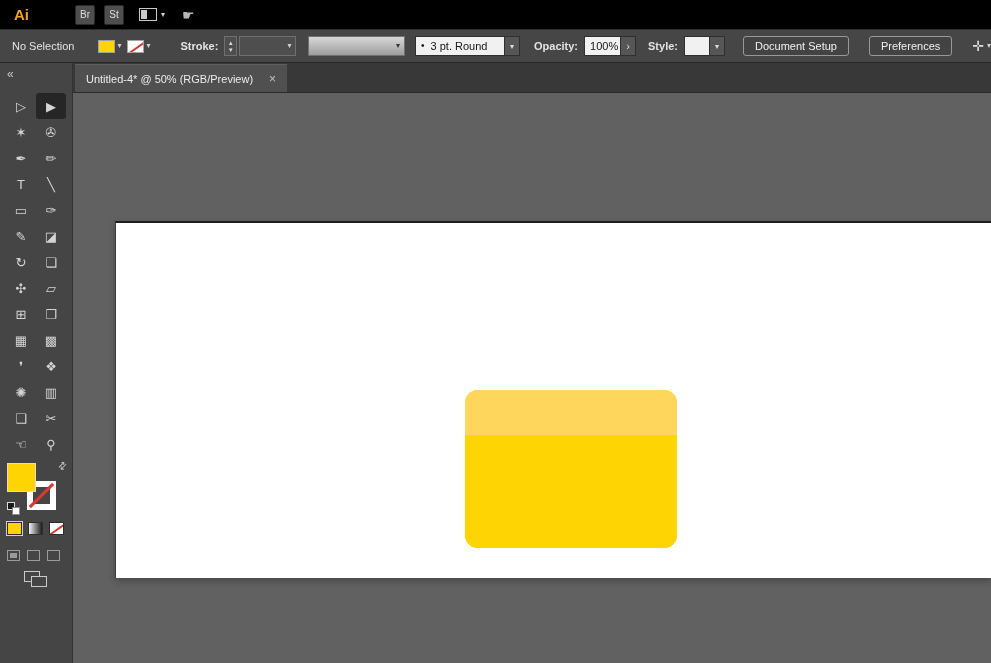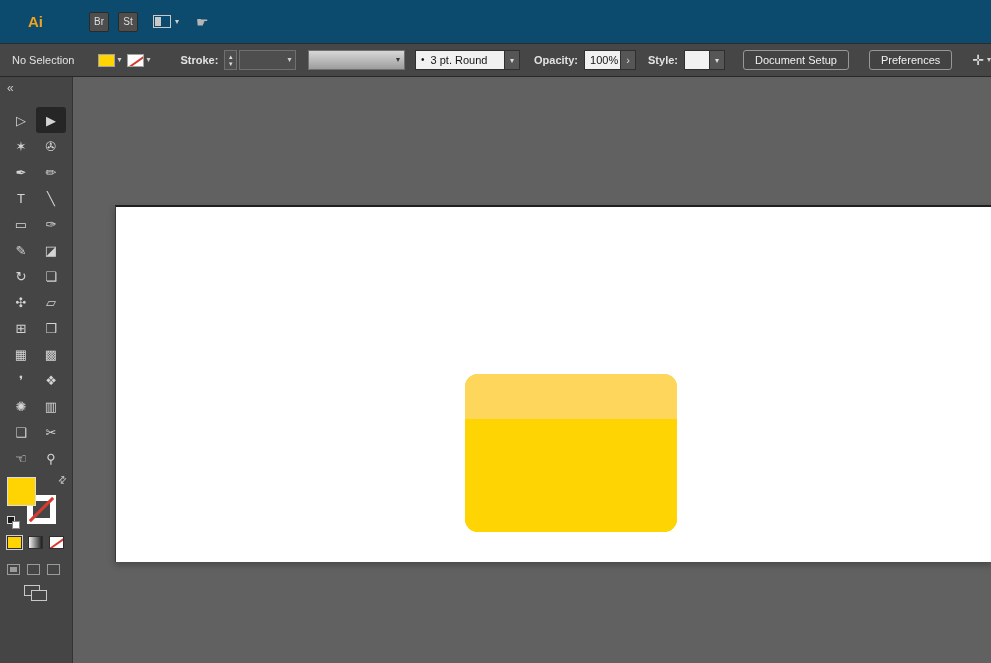--- a/index.html
+++ b/index.html
@@ -2,22 +2,22 @@
 <html><head>
 <meta charset="utf-8">
 <style>
   * { margin:0; padding:0; box-sizing:border-box; }
   html,body { background:#222; }
   body { font-family:"Liberation Sans","DejaVu Sans",sans-serif; }
   .app { position:relative; width:991px; height:663px; background:#3c3c3c;
          overflow:hidden; display:flex; flex-direction:column; user-select:none; }
 
   
-  .menubar { height:44px; flex:none; background:#0c4a6e; display:flex; align-items:center;
-             padding:0 24px; border-bottom:1px solid #2c2c2c; }
+  .menubar { height:30px; flex:none; background:#000000; display:flex; align-items:center;
+             padding:0 10px; border-bottom:1px solid #2c2c2c; }
   .logo { font-weight:bold; font-size:15px; margin:0 20px 0 4px; }
   .menus { display:flex; gap:21px; font-size:12px; color:#e4e4e4; }
   .mb-icons { display:flex; align-items:center; margin-left:26px; gap:9px; }
   .sq-btn { width:20px; height:20px; background:#4e4e4e; border:1px solid #2a2a2a; color:#dedede;
             font-size:10px; display:flex; align-items:center; justify-content:center; border-radius:2px; }
   .ws { display:flex; align-items:center; gap:4px; margin-left:6px; }
   .ws-icon { width:18px; height:13px; border:1px solid #c9c9c9; position:relative; }
   .ws-icon::before { content:""; position:absolute; left:1px; top:1px; bottom:1px; width:6px; background:#c9c9c9; }
   .caret { font-size:8px; color:#cfcfcf; line-height:1; }
   .touch { font-size:14px; color:#b5b5b5; margin-left:8px; }
@@ -296,20 +296,26 @@
         <span class="mode"></span>
       </div>
 
       <div class="screenmode">
         <span class="r1"></span>
         <span class="r2"></span>
       </div>
     </div>
 
     <div class="workarea">
+      <div class="tabbar">
+        <div class="tab">
+          <span>Untitled-4* @ 50% (RGB/Preview)</span>
+          <span class="tab-close">×</span>
+        </div>
+      </div>
       <div class="canvas">
         <div class="artboard" style="background-color: rgb(255, 255, 255);">
           <div class="shape" style="background-color: rgb(254, 212, 2);">
             <div class="shape-top" style="background-color: rgb(255, 214, 92);"></div>
             <div class="shape-body" style="background-color: rgb(254, 212, 2);"></div>
           </div>
         </div>
       </div>
     </div>
 

